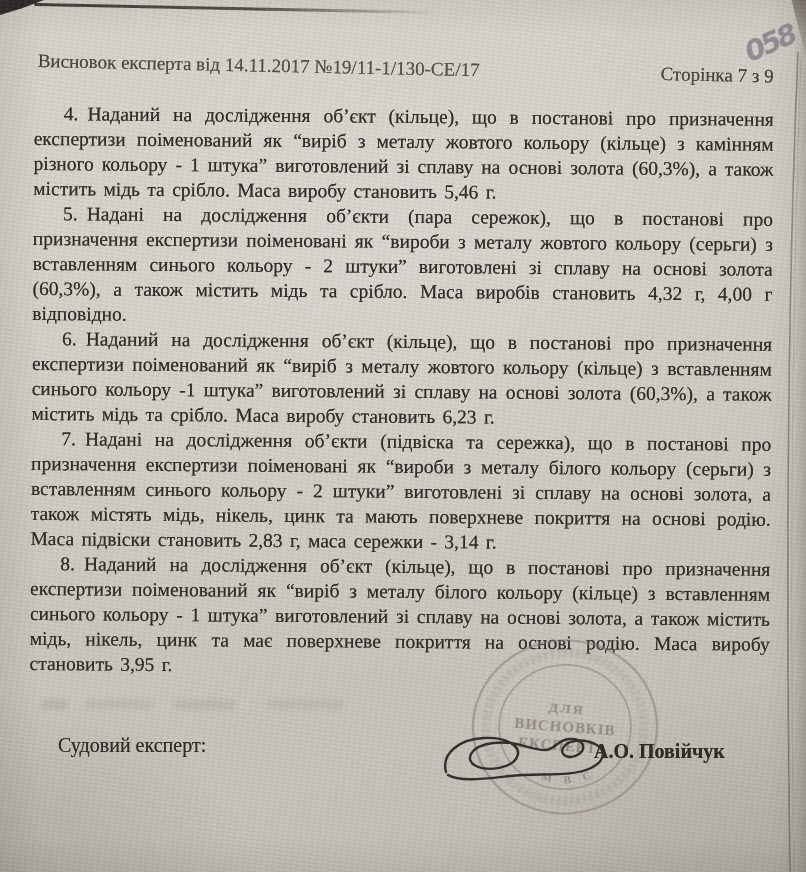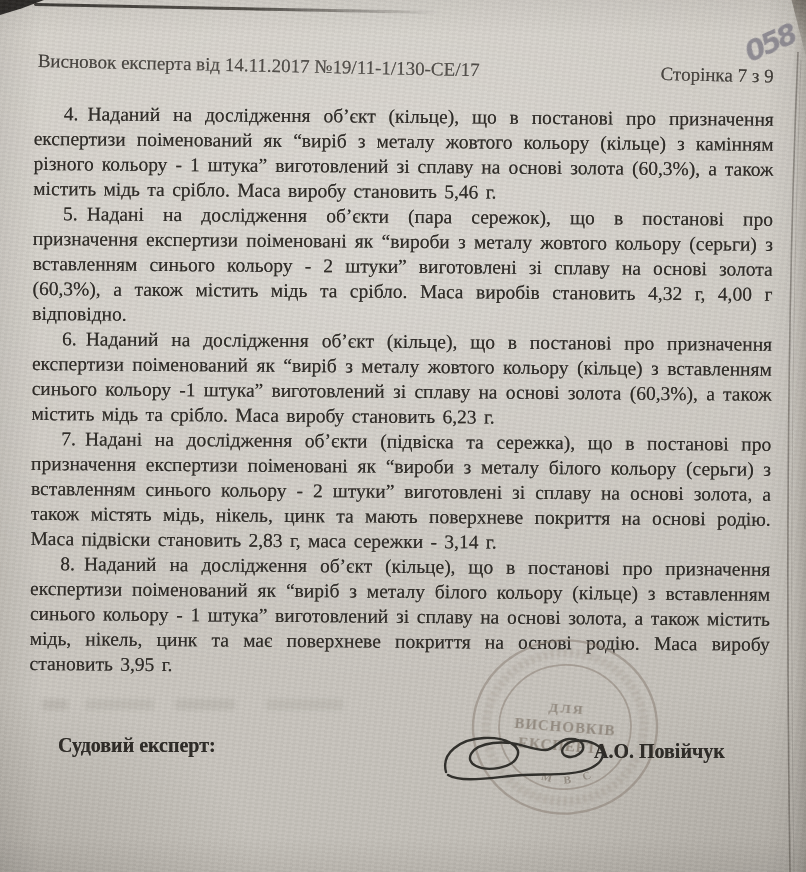--- a/index.html
+++ b/index.html
@@ -59,21 +59,21 @@
   .ghost{
     position:absolute;top:699px;left:42px;width:430px;height:11px;opacity:.45;filter:blur(2px);
     background:linear-gradient(90deg,
       rgba(118,113,106,.35) 0 6%, transparent 6% 10%,
       rgba(118,113,106,.27) 10% 26%, transparent 26% 31%,
       rgba(118,113,106,.30) 31% 45%, transparent 45% 52%,
       rgba(118,113,106,.25) 52% 70%, transparent 70% 100%);
   }
   
   .sign-row{position:absolute;top:732px;left:34px;right:34px;height:60px;z-index:6;}
-  .expert-label{position:absolute;left:24px;top:2px;font-weight:bold;font-size:20px;color:#2f2c28;
+  .expert-label{position:absolute;left:24px;top:2px;font-weight:normal;font-size:20px;color:#2f2c28;
     text-shadow:0 0 .6px rgba(47,44,40,.7);}
   .expert-name{position:absolute;left:560px;top:8px;font-weight:bold;font-size:20px;color:#2f2c28;
     text-shadow:0 0 .6px rgba(47,44,40,.7);white-space:nowrap;}
   .stamp{position:absolute;left:466px;top:628px;width:198px;height:198px;z-index:3;
     transform:rotate(-4deg) scaleY(.94);opacity:.9;}
   .signature-svg{position:absolute;left:436px;top:720px;width:212px;height:78px;z-index:5;
     filter:blur(.2px);}
 </style>
 </head>
 <body>

